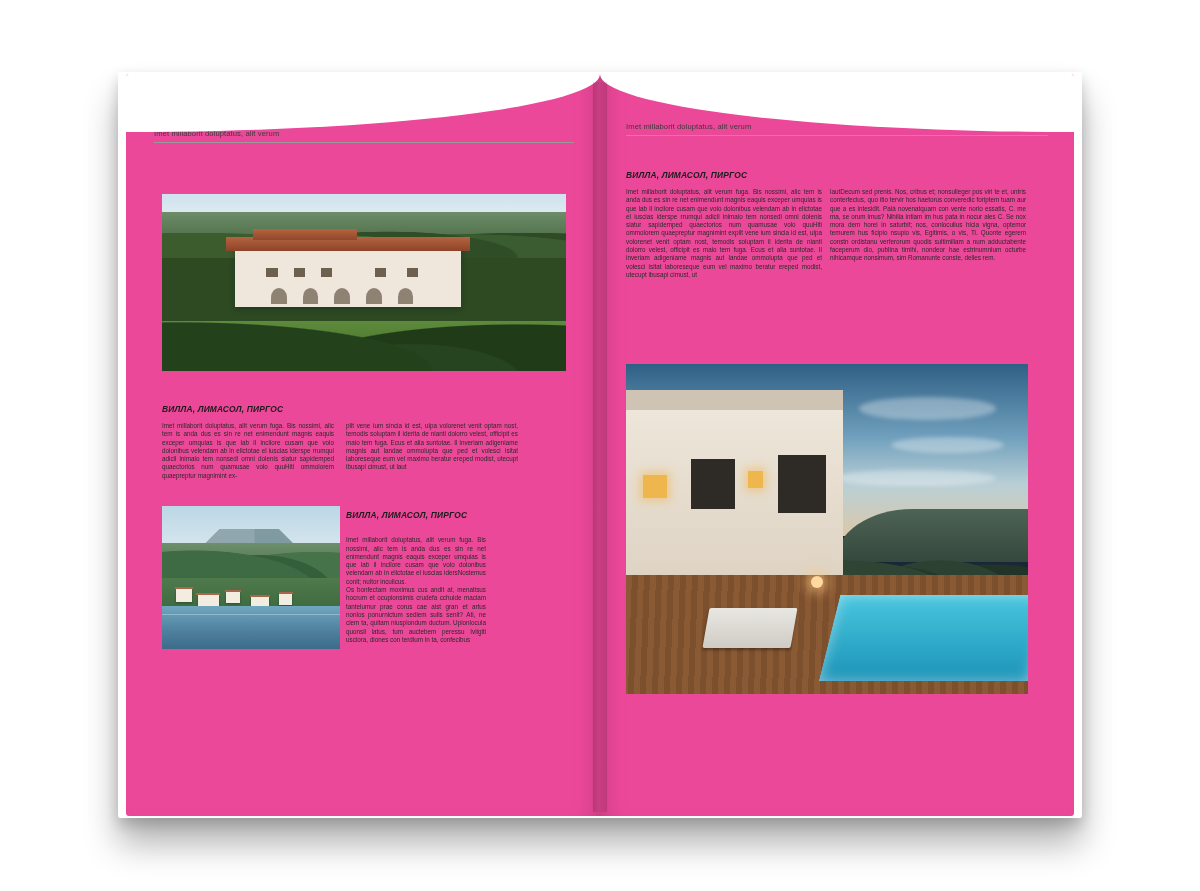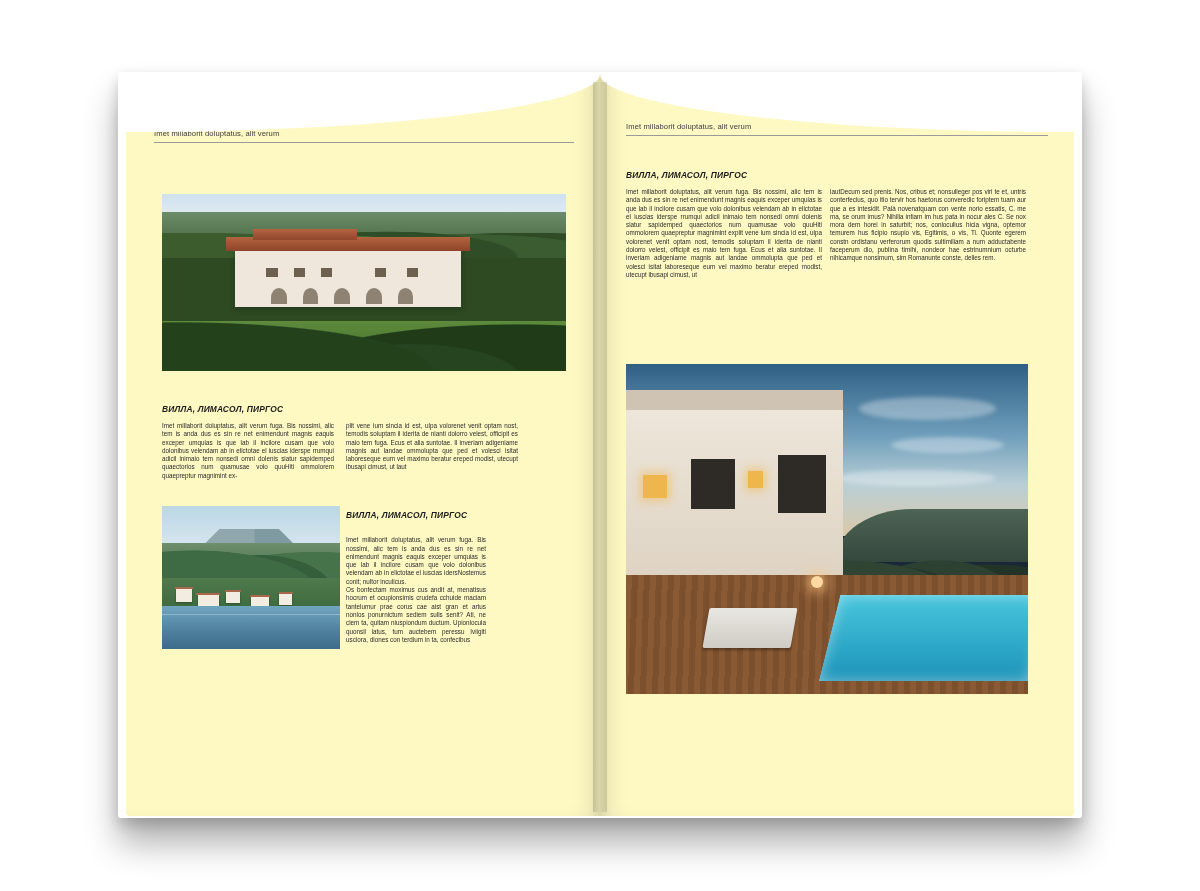--- a/index.html
+++ b/index.html
@@ -65,21 +65,21 @@
     left: 126px;
     top: 74px;
     width: 948px;
     height: 742px;
     display: flex;
   }
   .page {
     position: relative;
     width: 474px;
     height: 742px;
-    background: #fef9c3;
+    background: #ec4899;
     overflow: hidden;
   }
   .page.left {
     border-radius: 3px 0 0 3px;
     box-shadow: inset -18px 0 26px -18px rgba(0,0,0,0.25);
   }
   .page.right {
     border-radius: 0 3px 3px 0;
     box-shadow: inset 18px 0 26px -18px rgba(0,0,0,0.25);
   }

